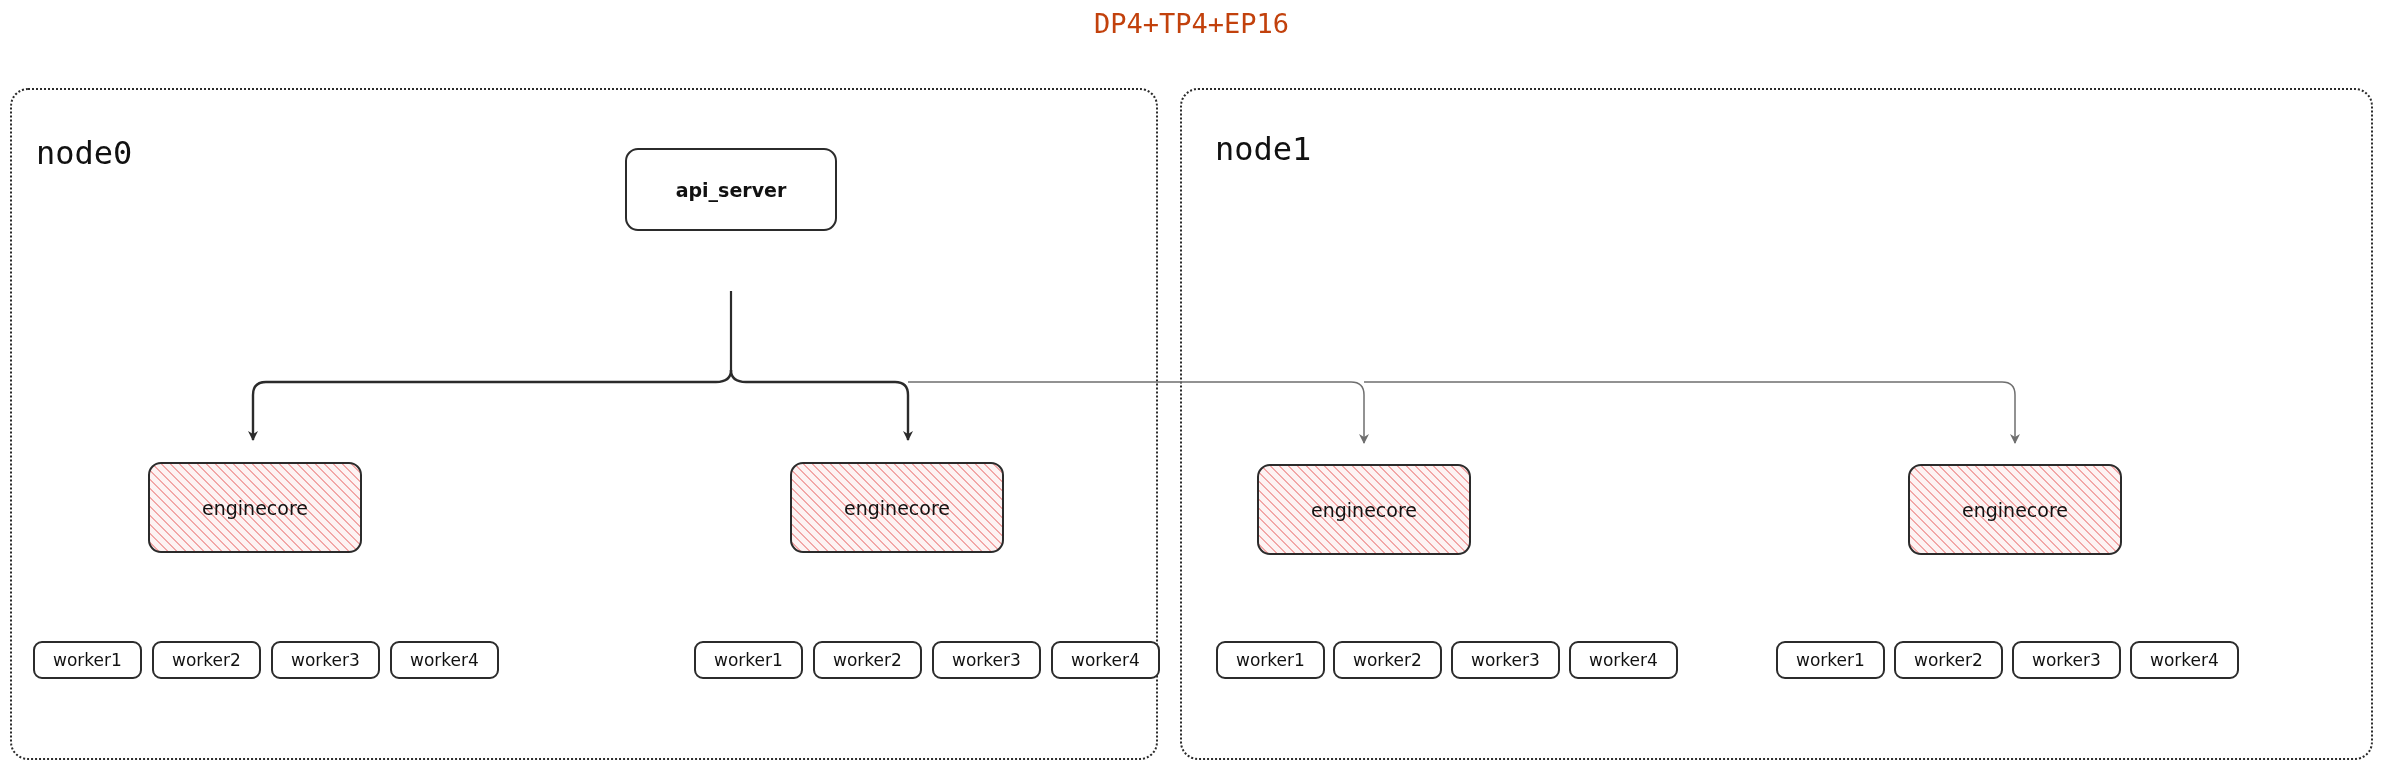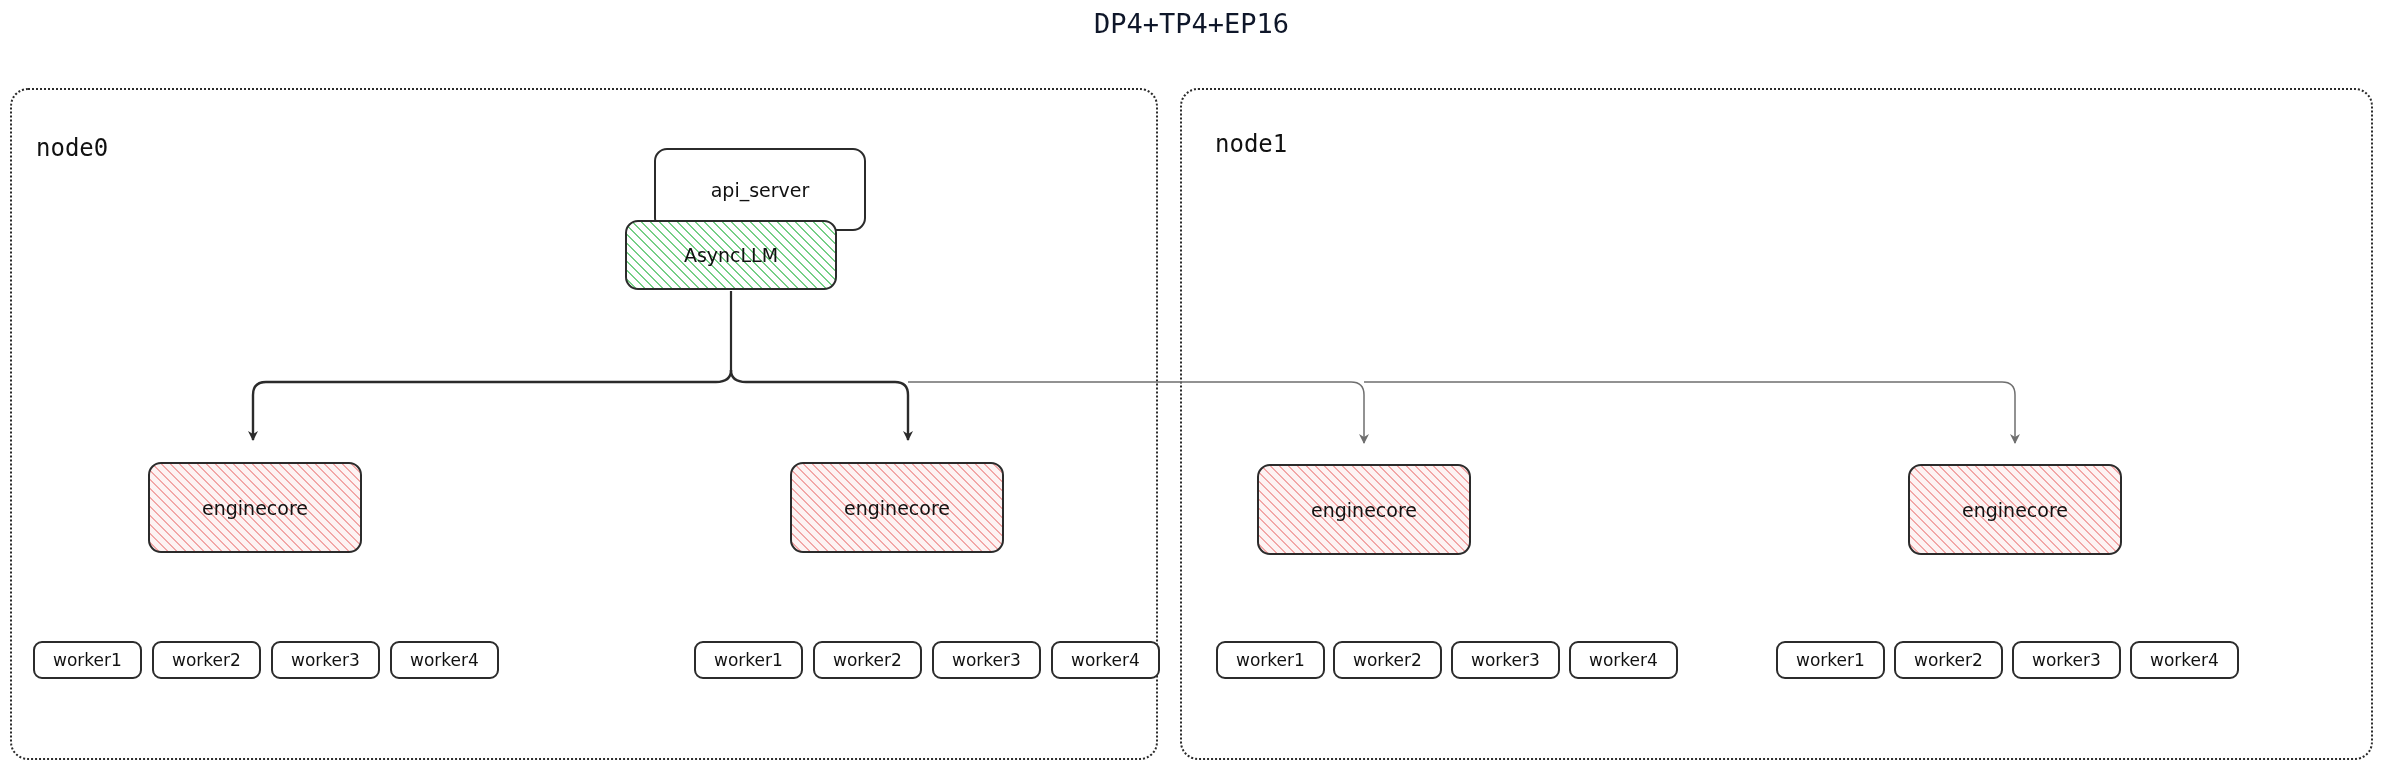--- a/index.html
+++ b/index.html
@@ -20,39 +20,39 @@
 
   
   #diagram-title {
     position: absolute;
     top: 8px;
     left: 0;
     width: 2383px;
     text-align: center;
     font-family: "DejaVu Sans Mono", monospace;
     font-size: 27px;
-    color: #0f172a;
+    color: #c2410c;
     letter-spacing: 0px;
   }
 
   
   .node-container {
     position: absolute;
     border: 2.5px dotted #2b2b2b;
     border-radius: 18px;
     background: transparent;
     box-sizing: border-box;
   }
   #node-container-0 { left: 10px;   top: 88px; width: 1148px; height: 672px; }
   #node-container-1 { left: 1180px; top: 88px; width: 1193px; height: 672px; }
 
   .node-label {
     position: absolute;
     font-family: "DejaVu Sans Mono", monospace;
-    font-size: 24px;
+    font-size: 32px;
     color: #111111;
     white-space: nowrap;
   }
   #node-label-0 { left: 36px;   top: 134px; }
   #node-label-1 { left: 1215px; top: 130px; }
 
   
   .box {
     position: absolute;
     box-sizing: border-box;
@@ -63,21 +63,21 @@
     align-items: center;
     justify-content: center;
     font-size: 19px;
     color: #111111;
     white-space: nowrap;
     z-index: 4;
   }
 
   
   #box-api-server {
-    left: 654px; top: 148px; width: 212px; height: 83px;
+    left: 625px; top: 148px; width: 212px; height: 83px; font-weight: bold;
   }
 
   
   #box-asyncllm {
     left: 625px; top: 220px; width: 212px; height: 70px;
     background-color: #ffffff;
     background-image: repeating-linear-gradient(
       45deg,
       rgba(255,255,255,0) 0px,
       rgba(255,255,255,0) 5px,
@@ -152,21 +152,20 @@
     <path d="M1364,382 L2002,382 C2011,382 2015,386 2015,395 L2015,443" stroke="#6f6f6f" stroke-width="1.5" fill="none" marker-end="url(#arrowLight)"></path>
   </svg>
 
   <div id="node-container-0" class="node-container"></div>
   <div id="node-label-0" class="node-label">node0</div>
 
   <div id="node-container-1" class="node-container"></div>
   <div id="node-label-1" class="node-label">node1</div>
 
   <div id="box-api-server" class="box">api_server</div>
-  <div id="box-asyncllm" class="box">AsyncLLM</div>
 
   <div id="enginecore-0-0" class="box enginecore">enginecore</div>
   <div id="enginecore-0-1" class="box enginecore">enginecore</div>
   <div id="enginecore-1-0" class="box enginecore">enginecore</div>
   <div id="enginecore-1-1" class="box enginecore">enginecore</div>
 
   <div class="box worker" style="left:33px">worker1</div>
   <div class="box worker" style="left:152px">worker2</div>
   <div class="box worker" style="left:271px">worker3</div>
   <div class="box worker" style="left:390px">worker4</div>

